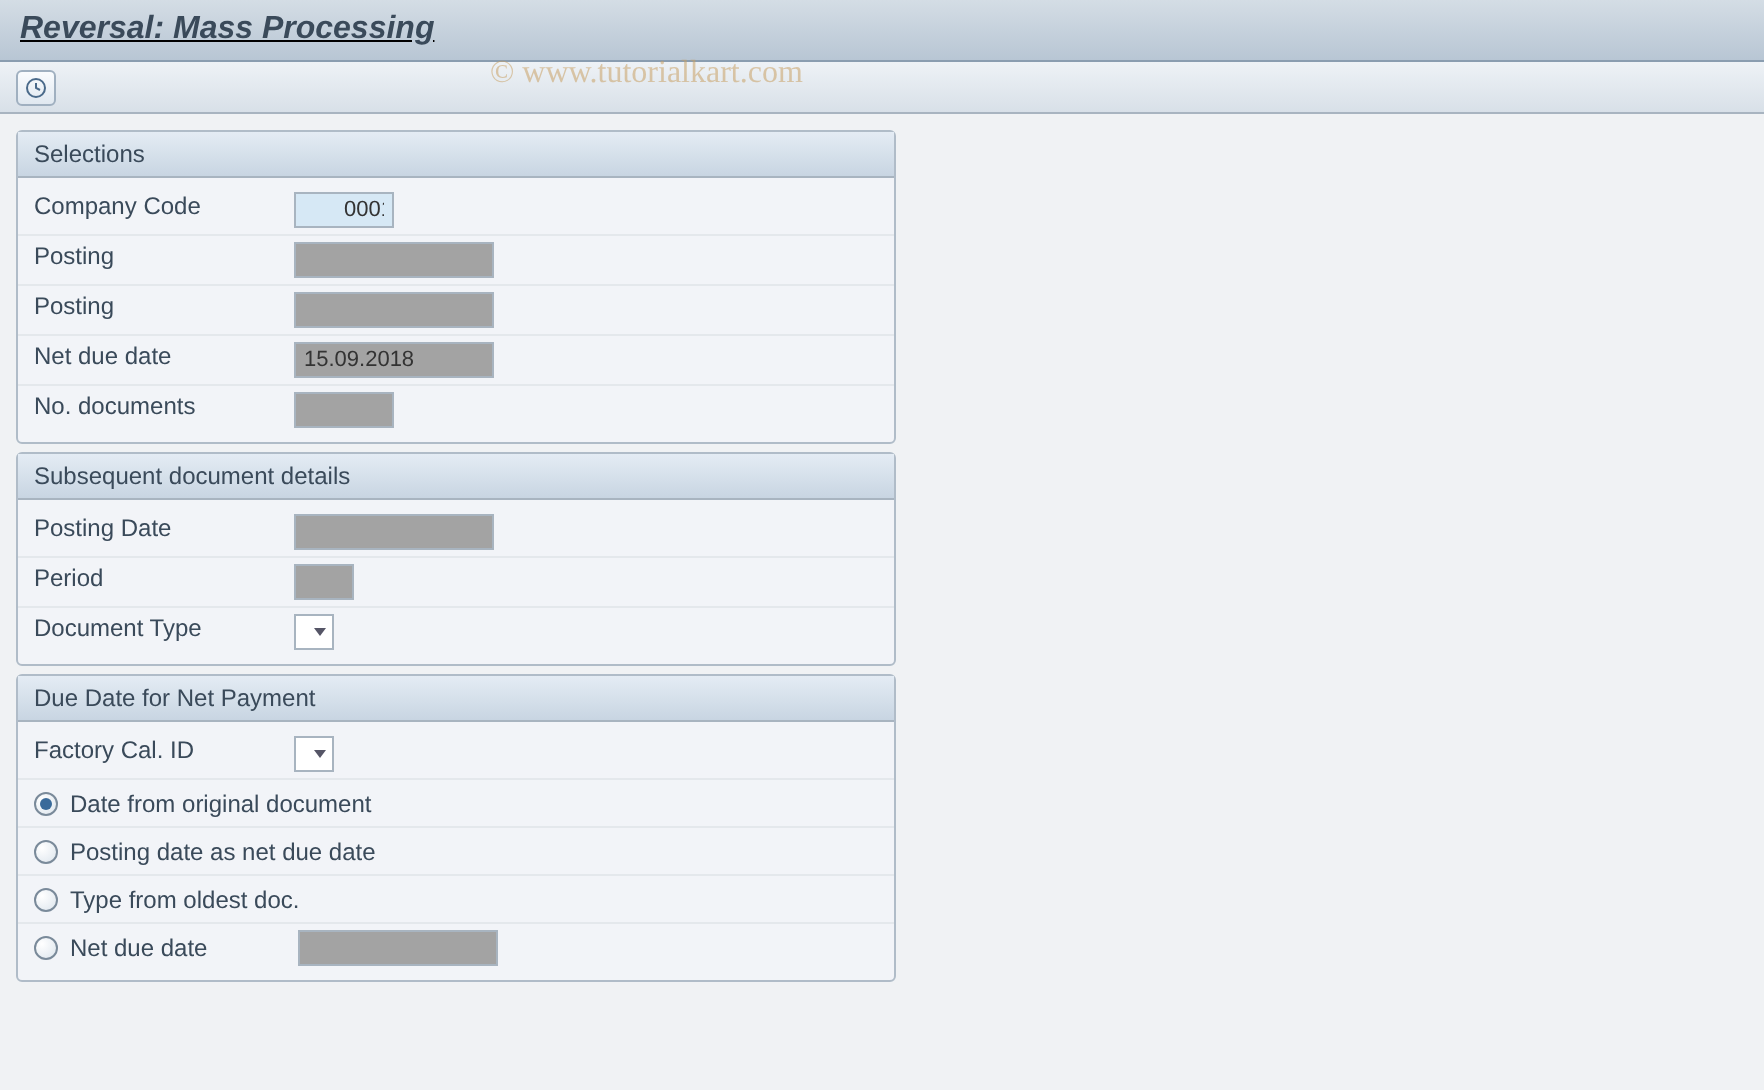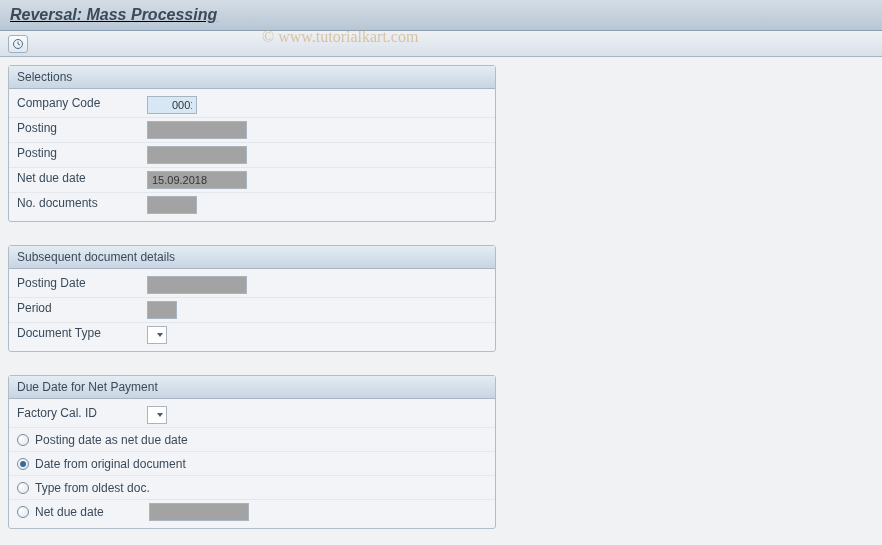--- a/index.html
+++ b/index.html
@@ -43,32 +43,32 @@
       justify-content: center;
       cursor: pointer;
     }
     .toolbar-btn svg { width: 12px; height: 12px; }
     .content {
       padding: 8px;
     }
     .watermark {
       position: absolute;
       top: 28px;
-      left: 262px;
+      left: 245px;
       font-size: 16px;
       color: rgba(200, 160, 100, 0.55);
       font-family: Georgia, serif;
       pointer-events: none;
       z-index: 10;
     }
     .group {
       border: 1px solid #b0bcc8;
       border-radius: 3px;
-      margin-bottom: 23px;
-      width: 488px;
+      margin-bottom: 4px;
+      width: 440px;
       background: #f2f4f8;
     }
     .group-header {
       background: linear-gradient(to bottom, #e4ecf4 0%, #c8d5e2 100%);
       border-bottom: 1px solid #a8b4c0;
       padding: 4px 8px;
       color: #3a4a5a;
       font-size: 12px;
     }
     .group-body {
@@ -209,28 +209,28 @@
   </div>
 
   <div class="group">
     <div class="group-header">Due Date for Net Payment</div>
     <div class="group-body">
       <div class="row">
         <div class="label">Factory Cal. ID</div>
         <div class="f4-dropdown"></div>
       </div>
       <div class="radio-row">
+        <div class="radio checked"></div>
+        <span class="radio-label">Date from original document</span>
+      </div>
+      <div class="radio-row">
         <div class="radio"></div>
         <span class="radio-label">Posting date as net due date</span>
       </div>
       <div class="radio-row">
-        <div class="radio checked"></div>
-        <span class="radio-label">Date from original document</span>
-      </div>
-      <div class="radio-row">
         <div class="radio"></div>
         <span class="radio-label">Type from oldest doc.</span>
       </div>
       <div class="radio-row">
         <div class="radio"></div>
         <span class="radio-label" style="width:108px">Net due date</span>
         <input class="input-text w-med" value="" style="">
       </div>
     </div>
   </div>

